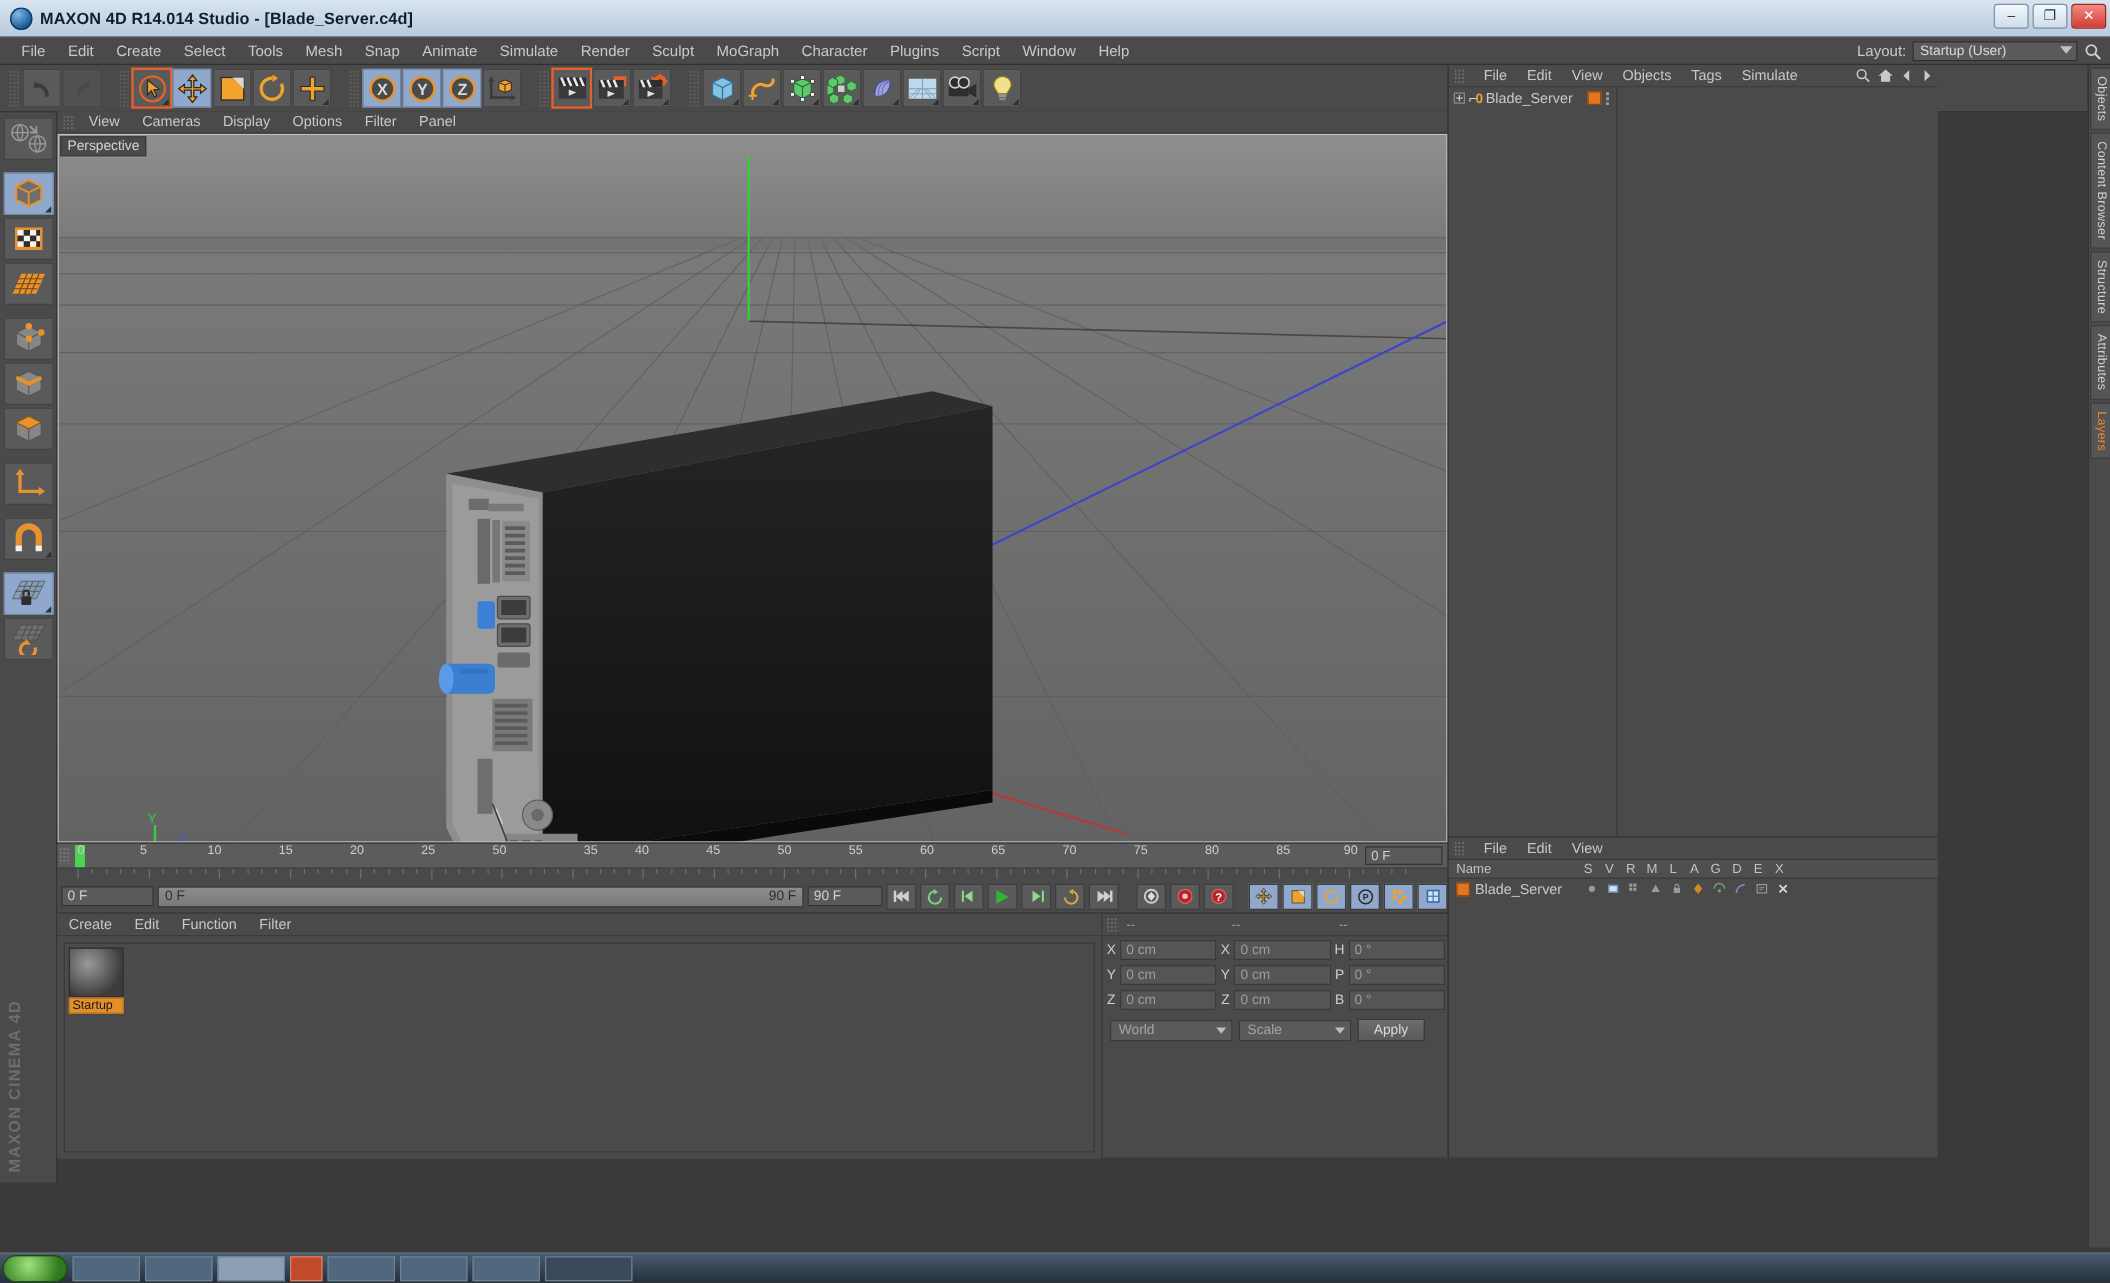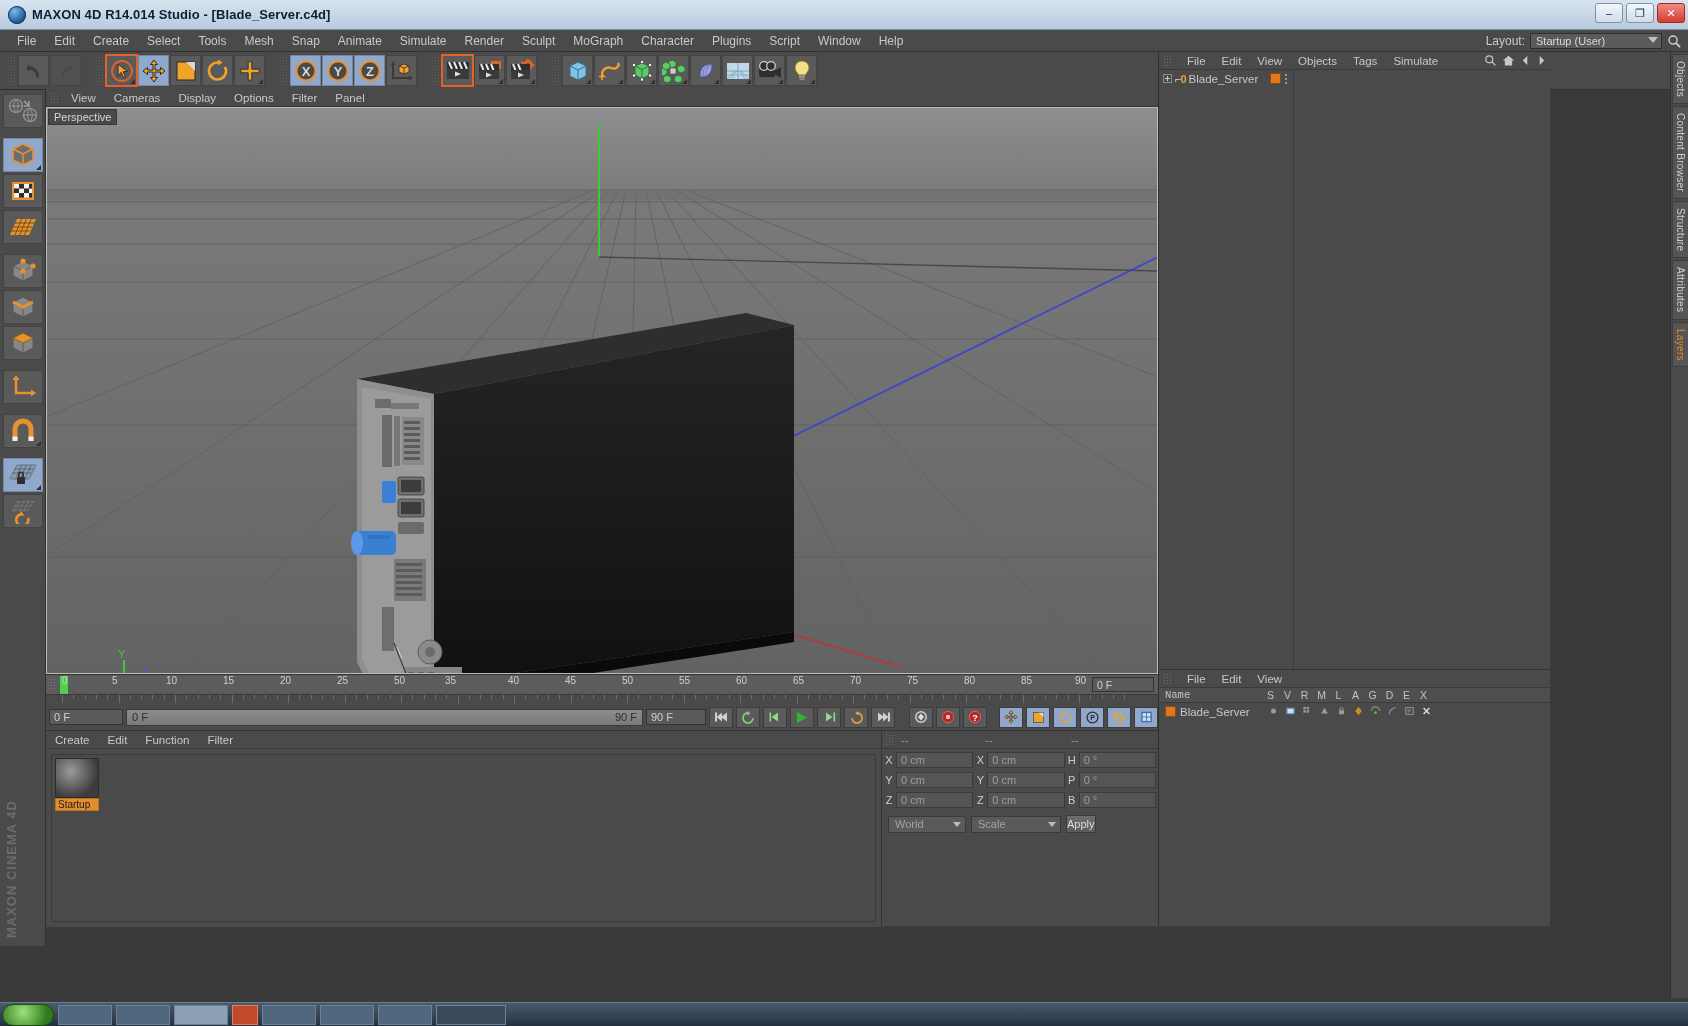--- a/index.html
+++ b/index.html
@@ -112,21 +112,21 @@
   .crow{ display:flex; align-items:center; height:18px; margin:2px 2px 0 2px; gap:2px;}
   .clab{ width:10px; font-size:11px; color:#cfcfcf; text-align:center;}
   .cfield{ flex:1; height:16px; background:#555; border:1px solid #3a3a3a; font-size:11px;
     color:#9d9d9d; padding-left:4px; line-height:14px; position:relative;}
   .cbot{ display:flex; align-items:center; gap:5px; margin:6px 4px 0 6px;}
   .cdrop{ height:17px; background:#5a5a5a; border:1px solid #3a3a3a; font-size:11px; color:#a3a3a3;
     padding-left:6px; line-height:15px; position:relative;}
   .cdrop .arr{ position:absolute; right:4px; top:5px; width:0;height:0;
     border-left:4px solid transparent;border-right:4px solid transparent;border-top:5px solid #bdbdbd;}
   .applybtn{ height:18px; background:linear-gradient(#6d6d6d,#5a5a5a); border:1px solid #3a3a3a;
-    font-size:11px; color:#dcdcdc; padding:0 0; line-height:16px;}
+    font-size:11px; color:#dcdcdc; padding:0 12px; line-height:16px;}
 
   
   #objmgr{ position:absolute; left:1158px; top:52px; width:392px; height:617px;
     background:#4a4a4a; border-left:1px solid #2f2f2f;}
   #objmgr .ohead{ height:18px; display:flex; align-items:center; border-bottom:1px solid #3a3a3a; position:relative;}
   #objmgr .ohead .og{ width:10px;height:12px;margin:0 6px 0 4px;
     background-image:radial-gradient(#6d6d6d 40%, transparent 41%); background-size:3px 3px;}
   #objmgr .ohead .om{ padding:1px 8px; font-size:11.5px;}
   #objmgr .oicons{ position:absolute; right:3px; top:2px; display:flex; gap:5px; align-items:center;}
   #objtree{ position:relative; height:599px; background:#4a4a4a;}
@@ -142,21 +142,21 @@
 
   
   #laymgr{ position:absolute; left:1158px; top:669px; width:392px; height:257px; background:#4a4a4a;
     border-top:1px solid #333; border-left:1px solid #2f2f2f;}
   #laymgr .lhead{ height:18px; display:flex; align-items:center; border-bottom:1px solid #3a3a3a;}
   #laymgr .lhead .lg{ width:10px;height:12px;margin:0 6px 0 4px;
     background-image:radial-gradient(#6d6d6d 40%, transparent 41%); background-size:3px 3px;}
   #laymgr .lhead .lm{ padding:1px 8px; font-size:11.5px;}
   #laycols{ height:15px; display:flex; align-items:center; background:#4f4f4f; border-bottom:1px solid #3a3a3a;
     font-size:10.5px; color:#c2c2c2;}
-  #laycols .nm{ width:103px; padding-left:6px;font-family:Liberation Mono, monospace;}
+  #laycols .nm{ width:103px; padding-left:6px;}
   #laycols .cc{ width:17px; text-align:center;}
   .layrow{ height:17px; display:flex; align-items:center; font-size:11.5px; padding-left:6px; gap:4px;}
   .layrow .sw{ width:11px;height:11px;background:#e0761e;border:1px solid #8a4a12;}
   .layrow .ico{ width:13px;height:12px; display:inline-block;}
 
   
   #rtabs{ position:absolute; right:0; top:52px; width:18px; bottom:28px; background:#4a4a4a;
     border-left:1px solid #2f2f2f;}
   #rtabs .rt{ writing-mode:vertical-rl; text-orientation:mixed; font-size:10px; color:#d0d0d0;
     background:#555; border:1px solid #3d3d3d; padding:6px 2px; margin:2px 1px; letter-spacing:.3px;}
@@ -707,21 +707,21 @@
   <div id="ruler">
     <div class="grip2"></div>
     <div class="green" style="left:14px"></div>
     <div class="tick" style="left:16px">0</div>
     <div class="tick" style="left:66px">5</div>
     <div class="tick" style="left:120px">10</div>
     <div class="tick" style="left:177px">15</div>
     <div class="tick" style="left:234px">20</div>
     <div class="tick" style="left:291px">25</div>
     <div class="tick" style="left:348px">50</div>
-    <div class="tick" style="left:399px">35</div>
+    <div class="tick" style="left:421px">35</div>
     <div class="tick" style="left:462px">40</div>
     <div class="tick" style="left:519px">45</div>
     <div class="tick" style="left:576px">50</div>
     <div class="tick" style="left:633px">55</div>
     <div class="tick" style="left:690px">60</div>
     <div class="tick" style="left:747px">65</div>
     <div class="tick" style="left:804px">70</div>
     <div class="tick" style="left:861px">75</div>
     <div class="tick" style="left:918px">80</div>
     <div class="tick" style="left:975px">85</div>
@@ -993,21 +993,21 @@
   <div class="crow">
     <span class="clab">Z</span>
     <div class="cfield">0 cm</div>
     <span class="clab">Z</span>
     <div class="cfield">0 cm</div>
     <span class="clab">B</span>
     <div class="cfield">0 °</div>
   </div>
 
   <div class="cbot">
-    <div class="cdrop" style="width:78px">
+    <div class="cdrop" style="width:98px">
       <span>World</span>
       <span class="arr"></span>
     </div>
     <div class="cdrop" style="width:90px">
       <span>Scale</span>
       <span class="arr"></span>
     </div>
     <div class="applybtn">Apply</div>
   </div>
 </div>

